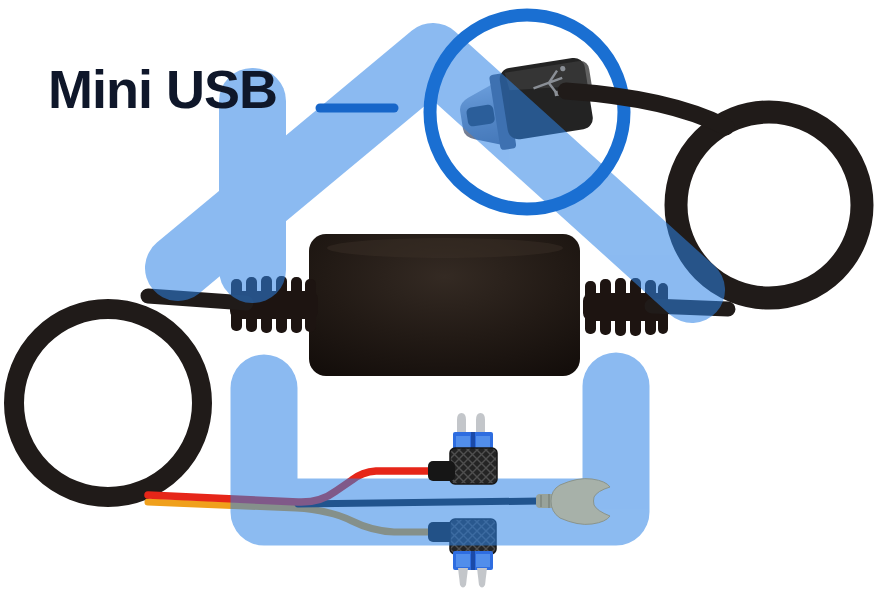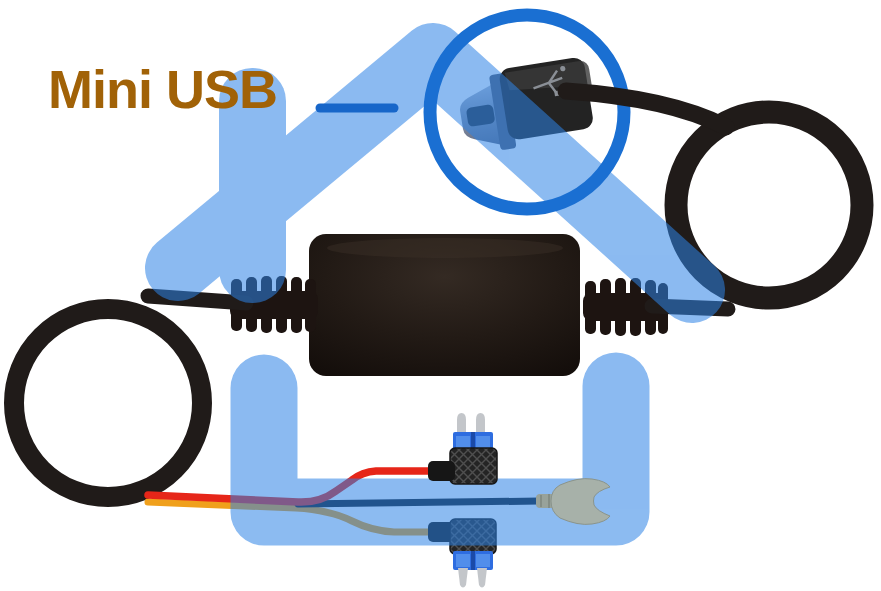--- a/index.html
+++ b/index.html
@@ -4,21 +4,21 @@
 <style>
   html,body{margin:0;padding:0;background:#e9e9e9;}
   .canvas{
     position:relative;width:881px;height:591px;background:#ffffff;
     overflow:hidden;font-family:"Liberation Sans",sans-serif;
   }
   .layer{position:absolute;left:0;top:0;width:881px;height:591px;}
   .mini-usb-label{
     position:absolute;left:48px;top:62px;
     font-size:54px;font-weight:700;letter-spacing:-1px;
-    color:#a16207;line-height:1;white-space:nowrap;
+    color:#0f172a;line-height:1;white-space:nowrap;
   }
 </style>
 </head>
 <body>
 
 <div class="canvas">
 
   <svg class="layer" viewBox="0 0 881 591">
     <defs>
       <pattern id="knurl" width="9" height="9" patternUnits="userSpaceOnUse">

